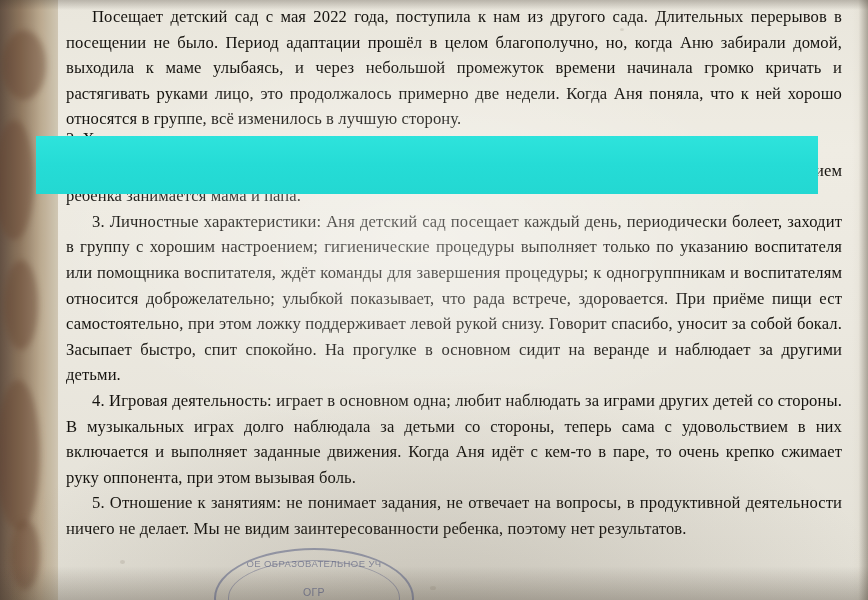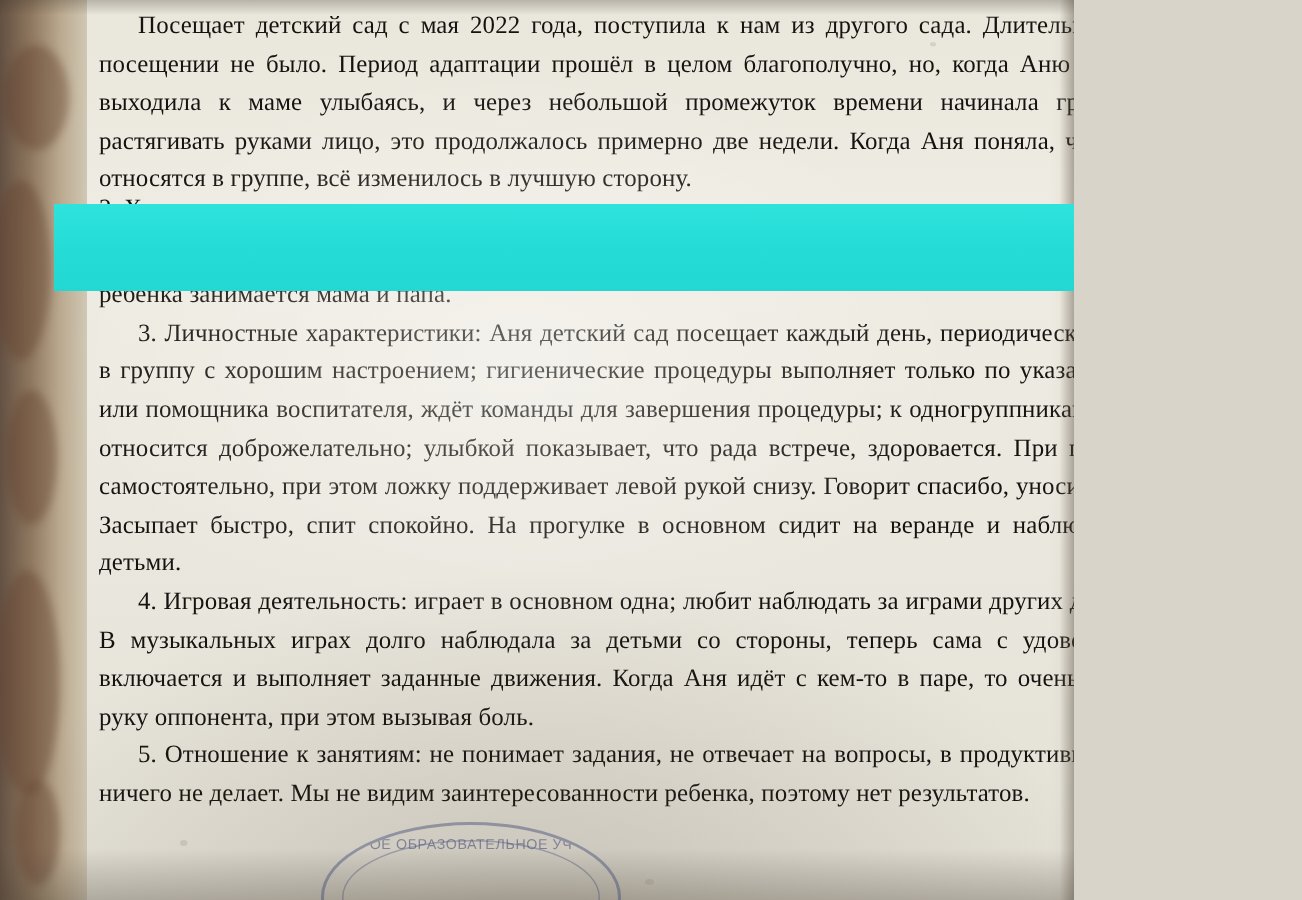--- a/index.html
+++ b/index.html
@@ -8,21 +8,21 @@
   }
   body {
     width: 868px;
     height: 600px;
     overflow: hidden;
     background: #d8d4ca;
     font-family: "Liberation Serif", serif;
   }
   #page {
     position: relative;
-    width: 716px;
+    width: 868px;
     height: 600px;
     overflow: hidden;
     background:
       linear-gradient(95deg, rgba(120,95,80,0.25) 0%, rgba(255,255,255,0) 6%),
       linear-gradient(180deg, #e9e6dc 0%, #efece3 25%, #ebe8df 55%, #e3e0d6 100%);
   }
   
   #left-edge {
     position: absolute;
     left: 0; top: 0;
@@ -163,20 +163,21 @@
     <p class="para">5. Отношение к занятиям: не понимает задания, не отвечает на вопросы, в продуктивной деятельности ничего не делает. Мы не видим заинтересованности ребенка, поэтому нет результатов.</p>
   </div>
 
   <div id="covered-line">2. Х</div>
 
   <div id="redaction"></div>
 
   <div id="stamp">
     <div class="inner-ring"></div>
     <div class="l1">ОЕ ОБРАЗОВАТЕЛЬНОЕ УЧ</div>
+    <div class="l3">ОГР</div>
   </div>
 
   <div id="right-edge"></div>
   <div id="top-shadow"></div>
   <div id="bottom-shadow"></div>
   <div id="vignette"></div>
 
   <div class="speck" style="left:120px; top:560px; width:5px; height:4px;"></div>
   <div class="speck" style="left:620px; top:28px; width:4px; height:3px;"></div>
   <div class="speck" style="left:430px; top:586px; width:6px; height:4px;"></div>

